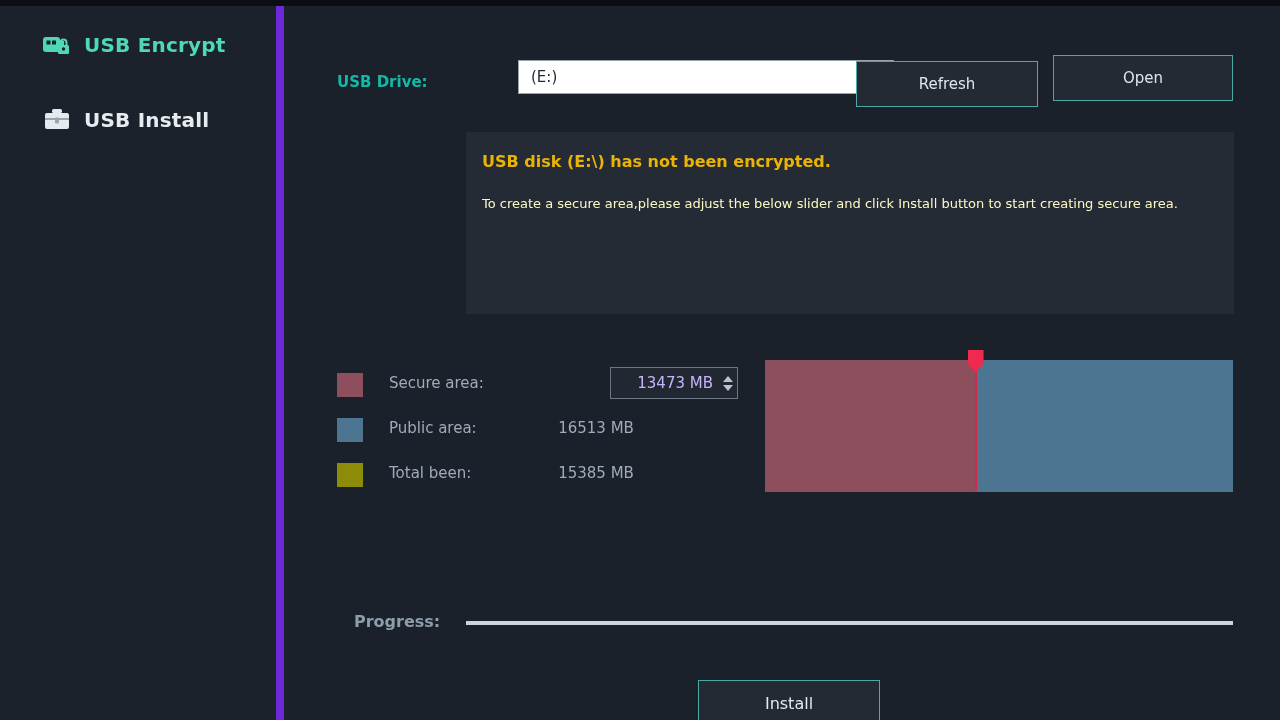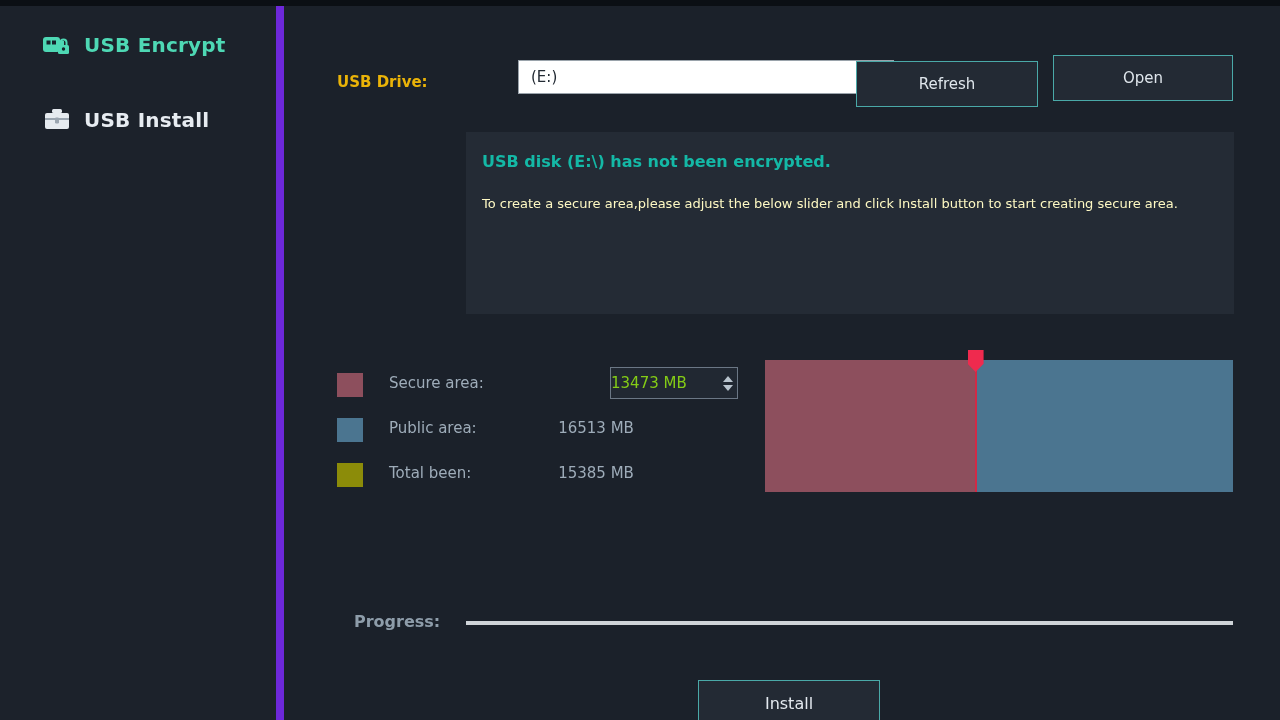--- a/index.html
+++ b/index.html
@@ -47,21 +47,21 @@
 
   
   .content { position: absolute; left: 286px; top: 6px; width: 994px; height: 714px; }
 
   .row-drive {
     position: absolute; left: 51px; top: 50px;
     width: 946px; height: 54px;
   }
   .lbl-drive {
     position: absolute; left: 0; top: 17px;
-    font-size: 15px; font-weight: bold; color: #eab308;
+    font-size: 15px; font-weight: bold; color: #14b8a6;
   }
   .select-wrap {
     position: absolute; left: 181px; top: 4px;
     width: 376px; height: 34px;
     background: #ffffff;
     border: 1px solid #9aa3ab;
     display: flex; align-items: center;
   }
   .select-value {
     flex: 1; padding-left: 12px;
@@ -83,21 +83,21 @@
   .btn-open    { left: 767px; top: 49px; width: 180px; height: 46px; }
 
   
   .msg-panel {
     position: absolute; left: 180px; top: 126px;
     width: 768px; height: 182px;
     background: #242b35;
     padding: 20px 16px 0 16px;
   }
   .msg-title {
-    font-size: 16px; font-weight: bold; color: #14b8a6;
+    font-size: 16px; font-weight: bold; color: #eab308;
     margin-bottom: 22px;
   }
   .msg-body {
     font-size: 13px; color: #fef9c3; line-height: 22px;
     max-width: 736px;
   }
 
   
   .legend { position: absolute; left: 51px; top: 360px; width: 360px; }
   .legend-row { position: relative; height: 45px; }
@@ -118,22 +118,22 @@
     font-size: 15px; color: #9eacb9;
   }
   .spinner {
     position: absolute; left: 273px; top: 1px;
     width: 128px; height: 32px;
     background: #212832;
     border: 1px solid #6b7785;
     display: flex; align-items: center;
   }
   .spinner-value {
-    flex: 1; text-align: left; padding-right: 6px;
-    font-size: 15px; color: #84cc16;
+    flex: 1; text-align: right; padding-right: 6px;
+    font-size: 15px; color: #c4b5fd;
   }
   .spin-arrows {
     width: 18px; height: 30px;
     display: flex; flex-direction: column;
     align-items: center; justify-content: center;
   }
   .spin-arrows div { width: 0; height: 0; border-left: 5px solid transparent; border-right: 5px solid transparent; }
   .spin-up   { border-bottom: 6px solid #b9c4ce; margin-bottom: 3px; }
   .spin-down { border-top: 6px solid #b9c4ce; }
 

